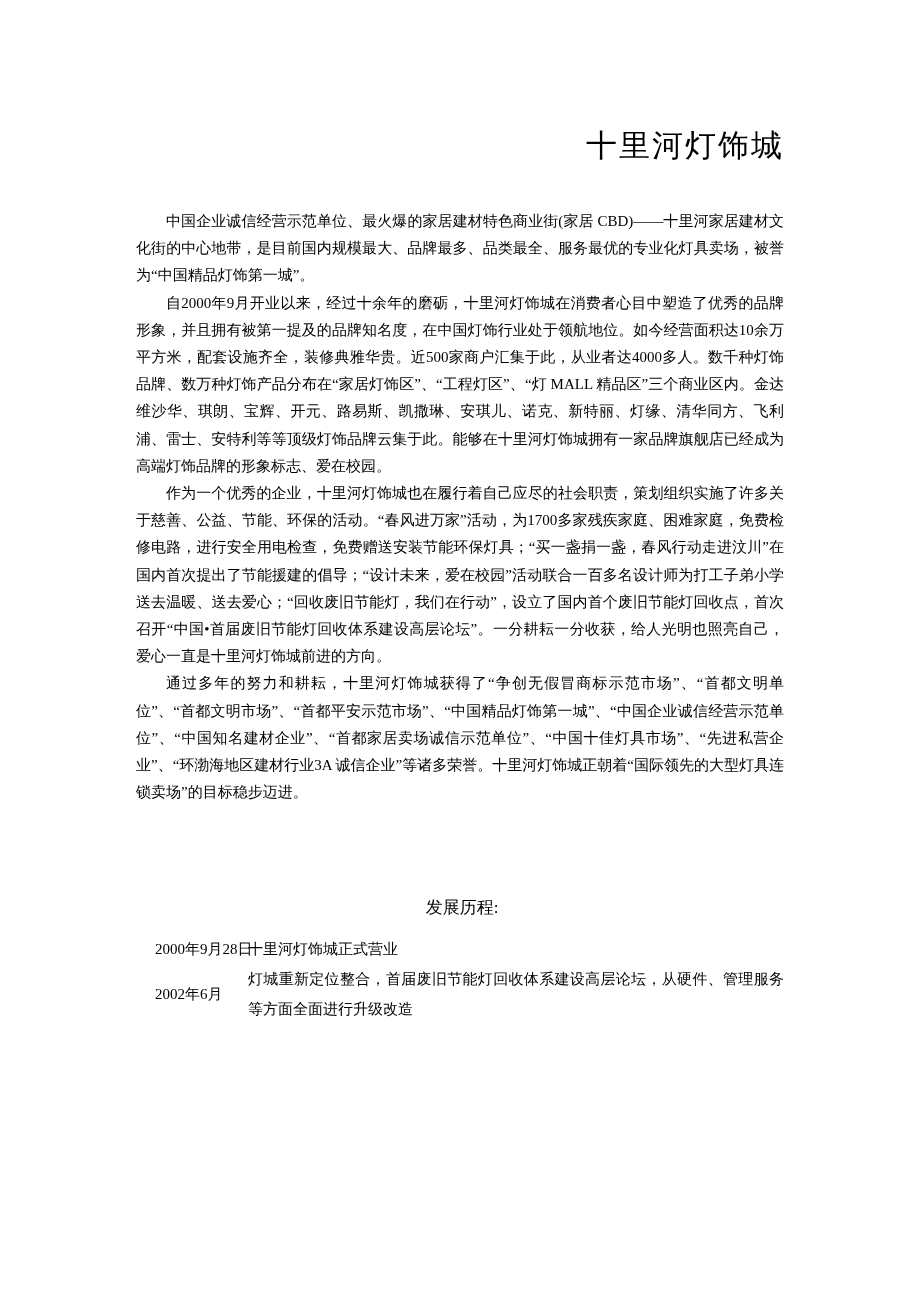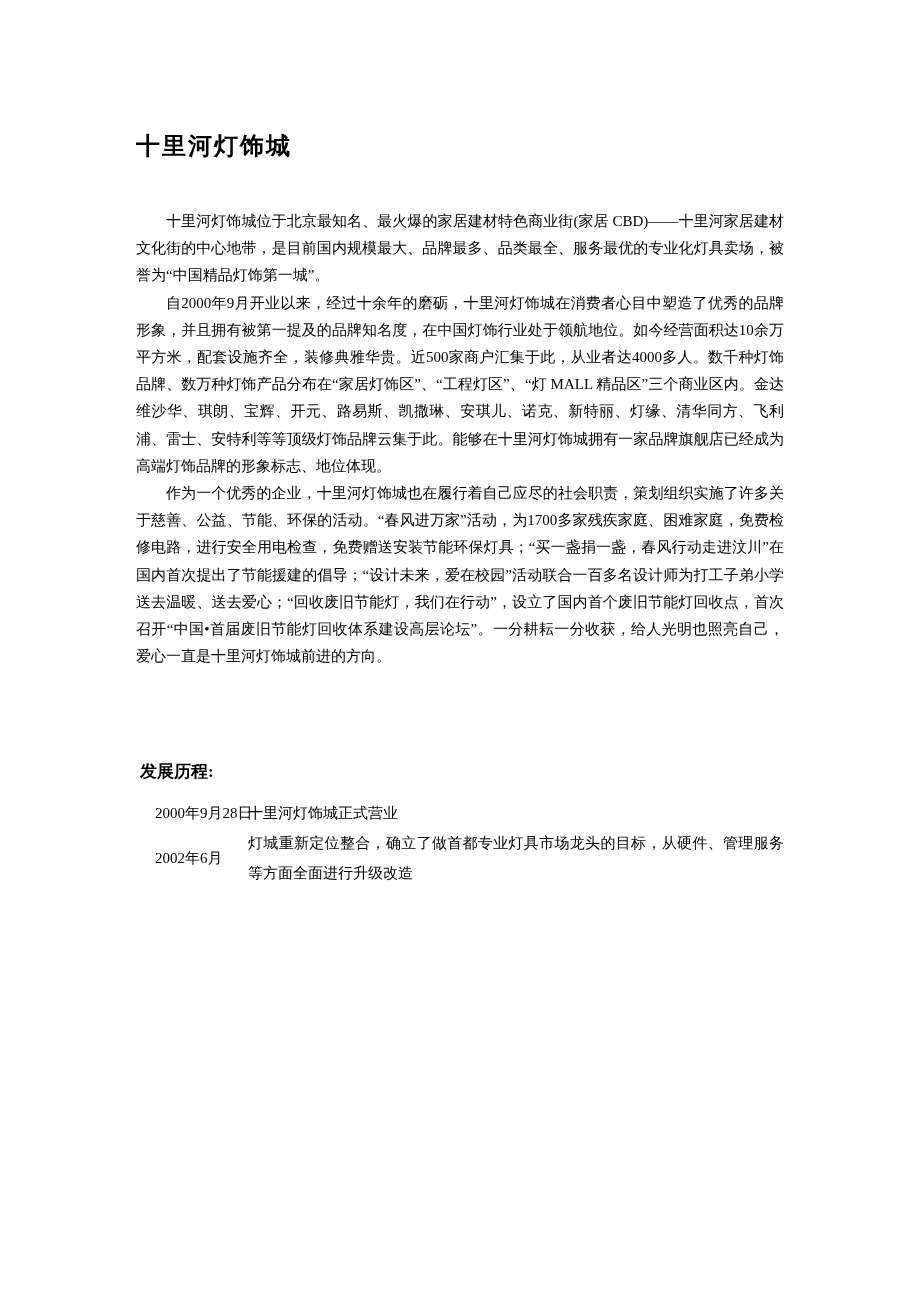--- a/index.html
+++ b/index.html
@@ -13,39 +13,40 @@
     height: 1302px;
     background: #ffffff;
     color: #000000;
     font-family: "Liberation Serif", "DejaVu Serif", serif;
     box-sizing: border-box;
     padding: 128px 136px 0 136px;
     overflow: hidden;
   }
   .doc-title {
     margin: 0 0 44px 0;
-    font-size: 24px;
+    font-size: 31px;
     line-height: 36px;
-    font-weight: bold;
-    text-align: left;
+    font-weight: normal;
+    text-align: right;
     letter-spacing: 2px;
   }
   .content p {
     margin: 0;
     font-size: 15px;
     line-height: 27.2px;
     text-align: justify;
     text-indent: 2em;
     word-break: break-all;
   }
   .history-heading {
     margin: 90px 0 0 4px;
     font-size: 17px;
     line-height: 24px;
-    font-weight: bold;
+    font-weight: normal;
+    text-align: center;
   }
   .timeline {
     margin-top: 14px;
     font-size: 15px;
   }
   .tl-row {
     display: flex;
     align-items: flex-start;
     line-height: 30px;
   }
@@ -65,31 +66,32 @@
   }
 </style>
 </head>
 <body>
 
 <div class="page">
 
   <h1 class="doc-title">十里河灯饰城</h1>
 
   <div class="content">
-    <p>十里河灯饰城位于北京最知名、最火爆的家居建材特色商业街(家居 CBD)——十里河家居建材文化街的中心地带，是目前国内规模最大、品牌最多、品类最全、服务最优的专业化灯具卖场，被誉为“中国精品灯饰第一城”。</p>
-    <p>自2000年9月开业以来，经过十余年的磨砺，十里河灯饰城在消费者心目中塑造了优秀的品牌形象，并且拥有被第一提及的品牌知名度，在中国灯饰行业处于领航地位。如今经营面积达10余万平方米，配套设施齐全，装修典雅华贵。近500家商户汇集于此，从业者达4000多人。数千种灯饰品牌、数万种灯饰产品分布在“家居灯饰区”、“工程灯区”、“灯 MALL 精品区”三个商业区内。金达维沙华、琪朗、宝辉、开元、路易斯、凯撒琳、安琪儿、诺克、新特丽、灯缘、清华同方、飞利浦、雷士、安特利等等顶级灯饰品牌云集于此。能够在十里河灯饰城拥有一家品牌旗舰店已经成为高端灯饰品牌的形象标志、地位体现。</p>
+    <p>中国企业诚信经营示范单位、最火爆的家居建材特色商业街(家居 CBD)——十里河家居建材文化街的中心地带，是目前国内规模最大、品牌最多、品类最全、服务最优的专业化灯具卖场，被誉为“中国精品灯饰第一城”。</p>
+    <p>自2000年9月开业以来，经过十余年的磨砺，十里河灯饰城在消费者心目中塑造了优秀的品牌形象，并且拥有被第一提及的品牌知名度，在中国灯饰行业处于领航地位。如今经营面积达10余万平方米，配套设施齐全，装修典雅华贵。近500家商户汇集于此，从业者达4000多人。数千种灯饰品牌、数万种灯饰产品分布在“家居灯饰区”、“工程灯区”、“灯 MALL 精品区”三个商业区内。金达维沙华、琪朗、宝辉、开元、路易斯、凯撒琳、安琪儿、诺克、新特丽、灯缘、清华同方、飞利浦、雷士、安特利等等顶级灯饰品牌云集于此。能够在十里河灯饰城拥有一家品牌旗舰店已经成为高端灯饰品牌的形象标志、爱在校园。</p>
     <p>作为一个优秀的企业，十里河灯饰城也在履行着自己应尽的社会职责，策划组织实施了许多关于慈善、公益、节能、环保的活动。“春风进万家”活动，为1700多家残疾家庭、困难家庭，免费检修电路，进行安全用电检查，免费赠送安装节能环保灯具；“买一盏捐一盏，春风行动走进汶川”在国内首次提出了节能援建的倡导；“设计未来，爱在校园”活动联合一百多名设计师为打工子弟小学送去温暖、送去爱心；“回收废旧节能灯，我们在行动”，设立了国内首个废旧节能灯回收点，首次召开“中国•首届废旧节能灯回收体系建设高层论坛”。一分耕耘一分收获，给人光明也照亮自己，爱心一直是十里河灯饰城前进的方向。</p>
+    <p>通过多年的努力和耕耘，十里河灯饰城获得了“争创无假冒商标示范市场”、“首都文明单位”、“首都文明市场”、“首都平安示范市场”、“中国精品灯饰第一城”、“中国企业诚信经营示范单位”、“中国知名建材企业”、“首都家居卖场诚信示范单位”、“中国十佳灯具市场”、“先进私营企业”、“环渤海地区建材行业3A 诚信企业”等诸多荣誉。十里河灯饰城正朝着“国际领先的大型灯具连锁卖场”的目标稳步迈进。</p>
 
     <h2 class="history-heading">发展历程:</h2>
 
     <div class="timeline">
       <div class="tl-row">
         <div class="tl-date">2000年9月28日</div>
         <div class="tl-desc">十里河灯饰城正式营业</div>
       </div>
       <div class="tl-row centered">
         <div class="tl-date">2002年6月</div>
-        <div class="tl-desc">灯城重新定位整合，确立了做首都专业灯具市场龙头的目标，从硬件、管理服务等方面全面进行升级改造</div>
+        <div class="tl-desc">灯城重新定位整合，首届废旧节能灯回收体系建设高层论坛，从硬件、管理服务等方面全面进行升级改造</div>
       </div>
     </div>
   </div>
 
 </div>
 
 </body></html>

